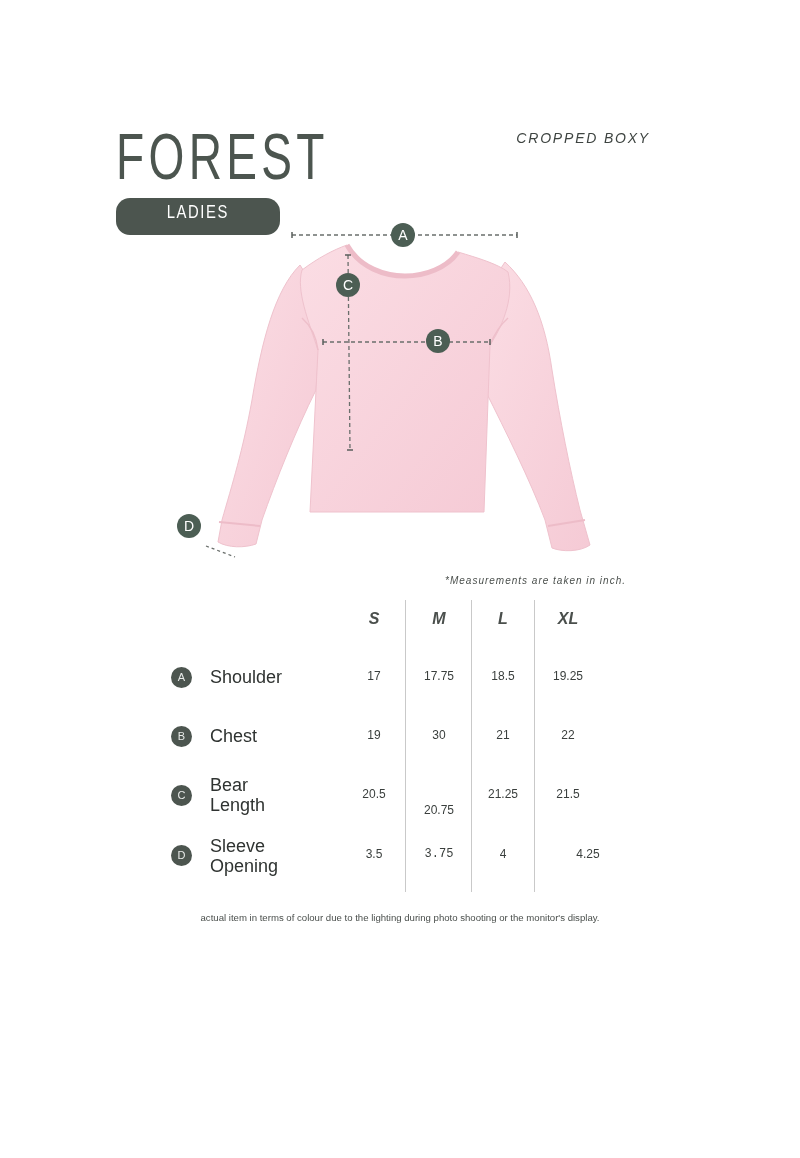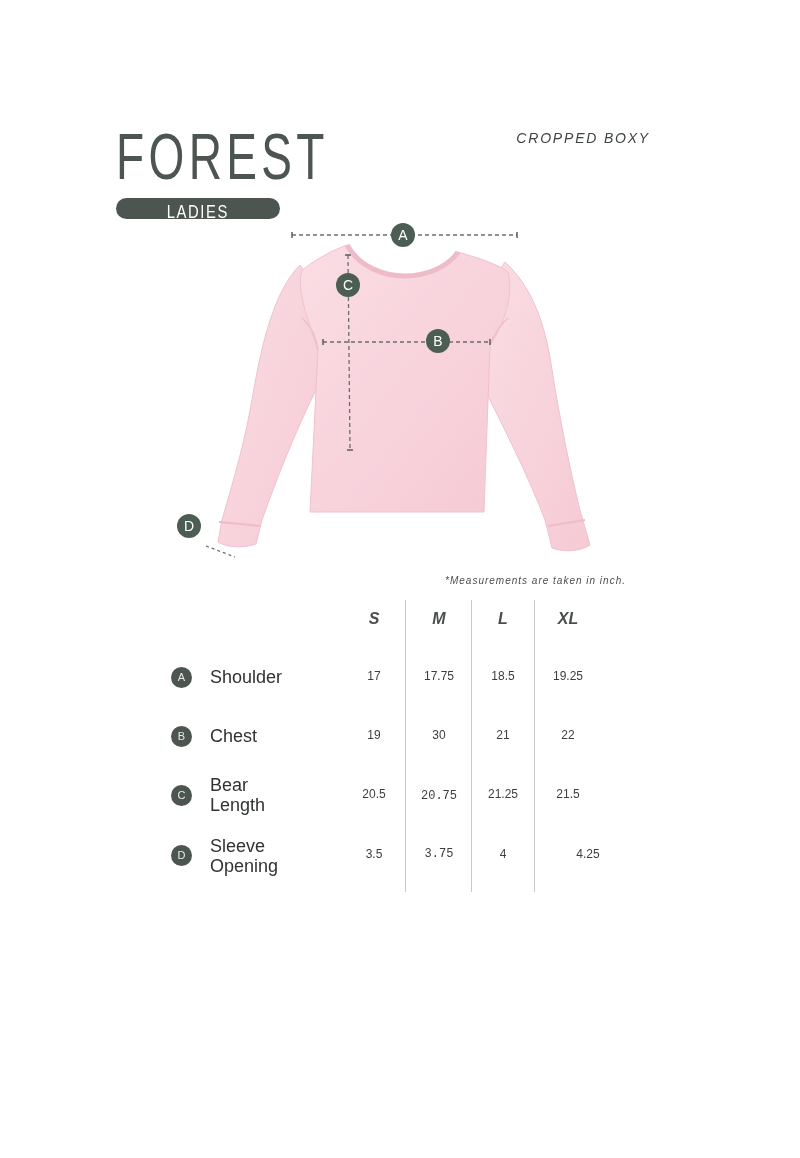--- a/index.html
+++ b/index.html
@@ -6,21 +6,21 @@
   html, body { width: 800px; height: 1158px; background: #ffffff; overflow: hidden; }
   body { position: relative; font-family: "Liberation Sans", sans-serif; color: #3a3f3d; }
 
   .brand { position: absolute; left: 116px; top: 126px; width: 164px; }
   .brand-name {
     font-family: "Liberation Sans", sans-serif; font-size: 64px; line-height: 62px;
     color: #4c554f; letter-spacing: 6px; transform: scaleX(0.72); transform-origin: left top;
     white-space: nowrap; font-weight: normal; display: block; width: 230px;
   }
   .brand-pill {
-    position: absolute; top: 72px; left: 0; width: 164px; height: 21px; border-radius: 14px;
+    position: absolute; top: 72px; left: 0; width: 164px; height: 37px; border-radius: 14px;
     background: #4c554f; color: #fff; text-align: center; font-size: 19px; line-height: 27px;
     letter-spacing: 2px;
   }
   .brand-pill span { display: inline-block; transform: scaleX(0.78); }
 
   .product { position: absolute; right: 150px; top: 127px; text-align: right; }
   .product-name { font-size: 21px; letter-spacing: 2.4px; color: #3e4441; }
   .product-sub { font-size: 14px; letter-spacing: 1.8px; font-style: italic; color: #3e4441; margin-top: 3px; }
 
   .illustration { position: absolute; left: 0; top: 0; width: 800px; height: 600px; }
@@ -135,32 +135,33 @@
     <div class="cell" style="left:568px; top:128px;">22</div>
   </div>
 
   <div>
     <div class="row-badge" style="top:185px;">C</div>
     <div class="row-label" style="top:175px;">
       <div>Bear</div>
       <div>Length</div>
     </div>
     <div class="cell" style="left:374px; top:187px;">20.5</div>
-    <div class="cell" style="left:439px; top:189px;font-family:Liberation Mono, monospace;">20.75</div>
+    <div class="cell" style="left:439px; top:203px;">20.75</div>
     <div class="cell" style="left:503px; top:187px;">21.25</div>
     <div class="cell" style="left:568px; top:187px;">21.5</div>
   </div>
 
   <div>
     <div class="row-badge" style="top:245px;">D</div>
     <div class="row-label" style="top:236px;">
       <div>Sleeve</div>
       <div>Opening</div>
     </div>
     <div class="cell" style="left:374px; top:247px;">3.5</div>
     <div class="cell" style="left:439px; top:247px;font-family:Liberation Mono, monospace;">3.75</div>
     <div class="cell" style="left:503px; top:247px;">4</div>
     <div class="cell" style="left:588px; top:247px;">4.25</div>
   </div>
 </div>
 
 <div class="disclaimer">
+  <div>actual item in terms of colour due to the lighting during photo shooting or the monitor's display.</div>
 </div>
 
 </body></html>

